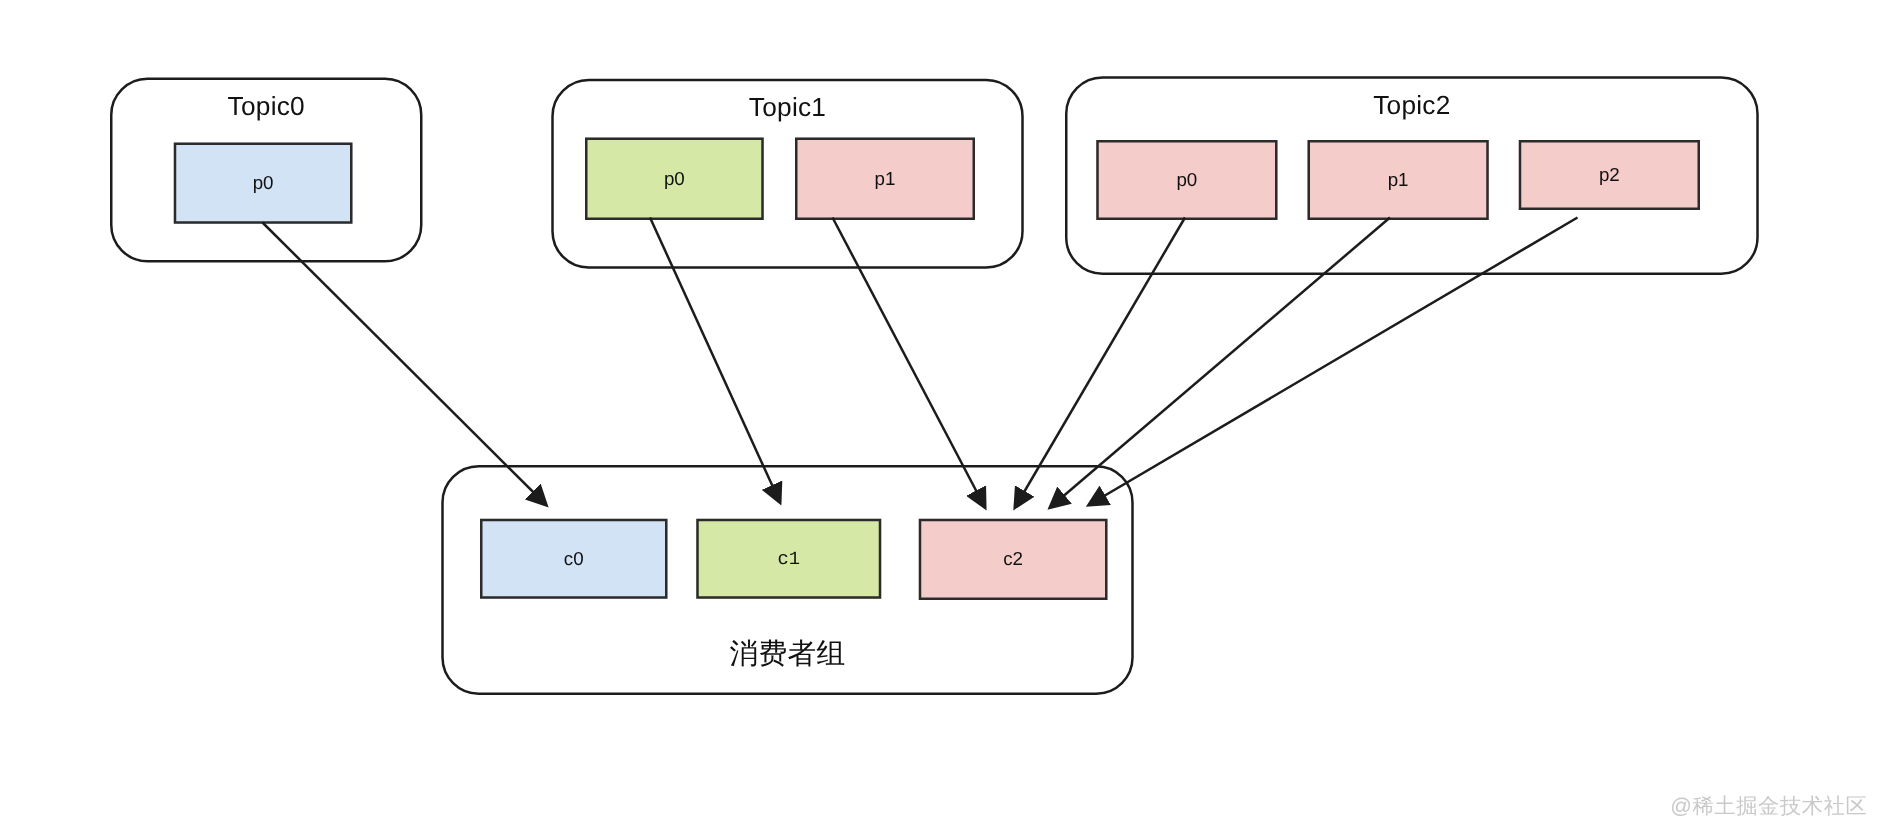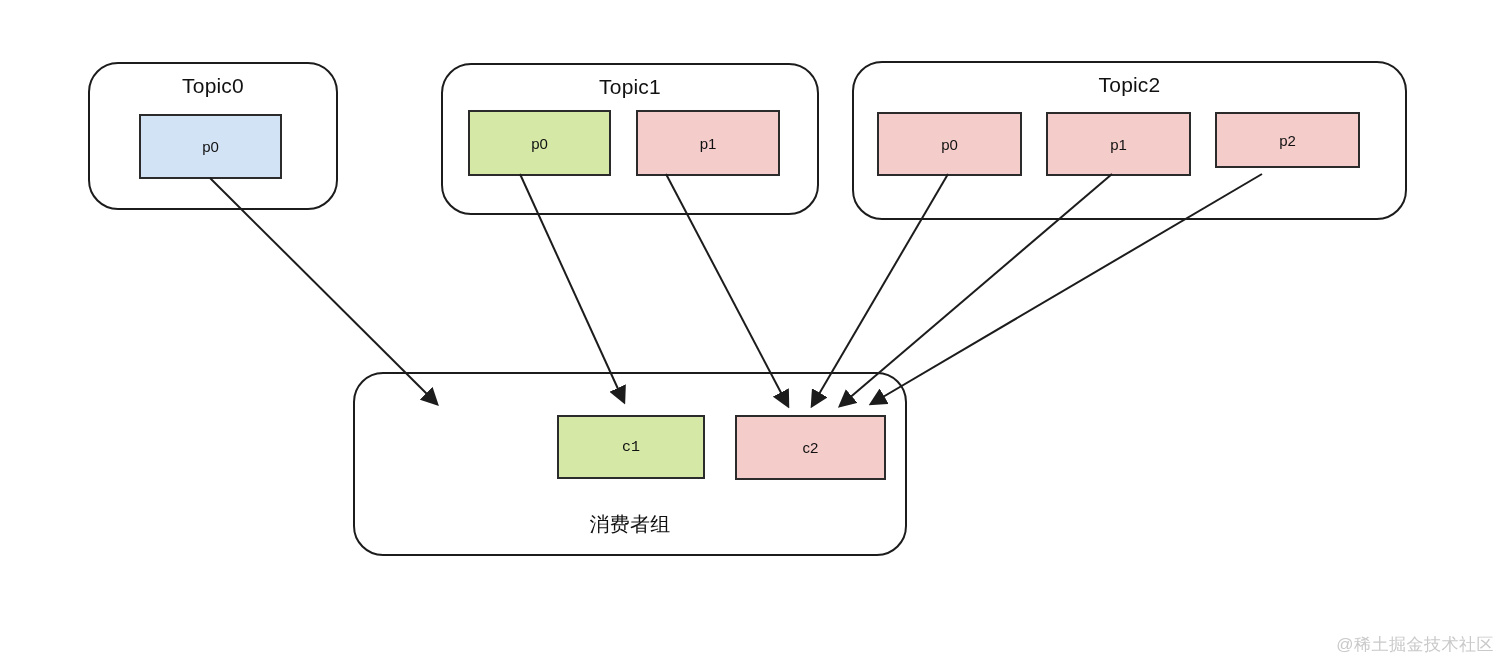--- a/index.html
+++ b/index.html
@@ -33,21 +33,21 @@
   .group-label {
     position: absolute;
     left: 0;
     right: 0;
     text-align: center;
     font-size: 21px;
     color: #111111;
     letter-spacing: 0.2px;
   }
   .group-label.top { top: 10px; }
-  .group-label.bottom { bottom: 16px; font-size: 20px; margin-top: 33px; }
+  .group-label.bottom { bottom: 16px; font-size: 23px; margin-top: 33px; }
   .node {
     position: absolute;
     border: 2px solid #2b2b2b;
     box-sizing: border-box;
     display: flex;
     align-items: center;
     justify-content: center;
     font-size: 15px;
     color: #111111;
     z-index: 2;
@@ -90,16 +90,17 @@
       <div class="node" style="left: 193px; top: 45px; width: 144px; height: 66px; background: rgb(244, 205, 203);">p1</div>
     </div>
     <div class="group" style="left: 852px; top: 61px; width: 555px; height: 159px;">
       <div class="group-label top">Topic2</div>
       <div class="node" style="left: 23px; top: 49px; width: 145px; height: 64px; background: rgb(244, 205, 203);">p0</div>
       <div class="node" style="left: 192px; top: 49px; width: 145px; height: 64px; background: rgb(244, 205, 203);">p1</div>
       <div class="node" style="left: 361px; top: 49px; width: 145px; height: 56px; background: rgb(244, 205, 203);">p2</div>
     </div>
     <div class="group" style="left: 353px; top: 372px; width: 554px; height: 184px;">
       <div class="group-label bottom">消费者组</div>
+      <div class="node" style="left: 29px; top: 41px; width: 150px; height: 64px; background: rgb(211, 227, 246);">c0</div>
       <div class="node" style="left: 202px; top: 41px; width: 148px; height: 64px; background: rgb(214, 232, 165); font-family: Liberation Mono, monospace;">c1</div>
       <div class="node" style="left: 380px; top: 41px; width: 151px; height: 65px; background: rgb(244, 205, 203);">c2</div>
     </div>
   </div>
 
 </body></html>

